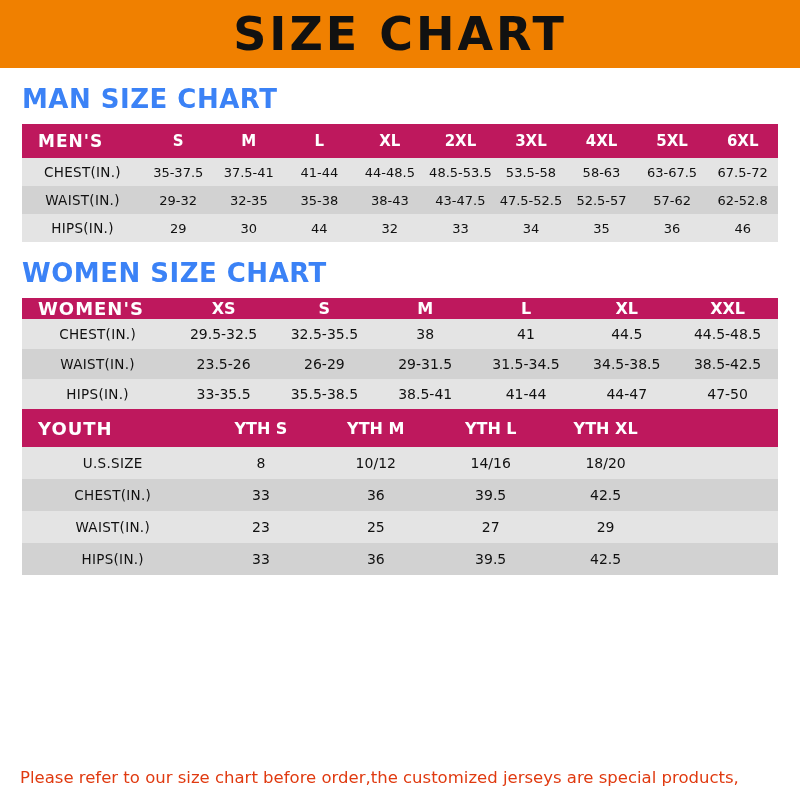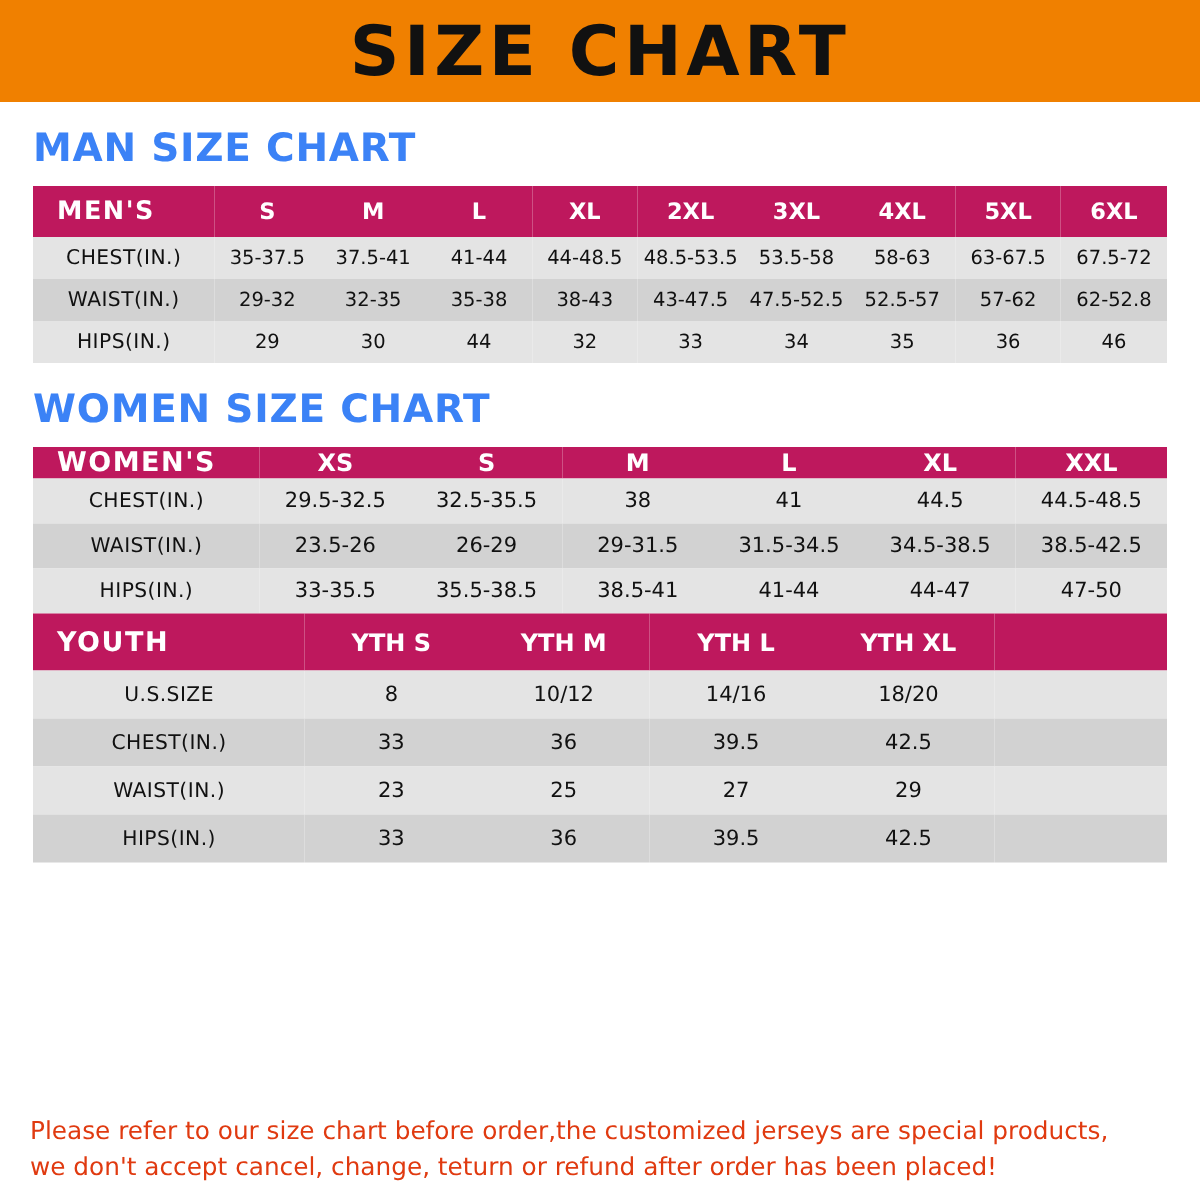--- a/index.html
+++ b/index.html
@@ -267,16 +267,15 @@
             <td></td>
           </tr>
         </tbody>
       </table>
     </div>
 
   </div>
 
   <div class="note">
     <span>Please refer to our size chart before order,the customized jerseys are special products,</span>
-    <span>we don't accept cancel, change, teturn or refund after order has been placed!</span>
   </div>
 
 </div>
 
 </body></html>

